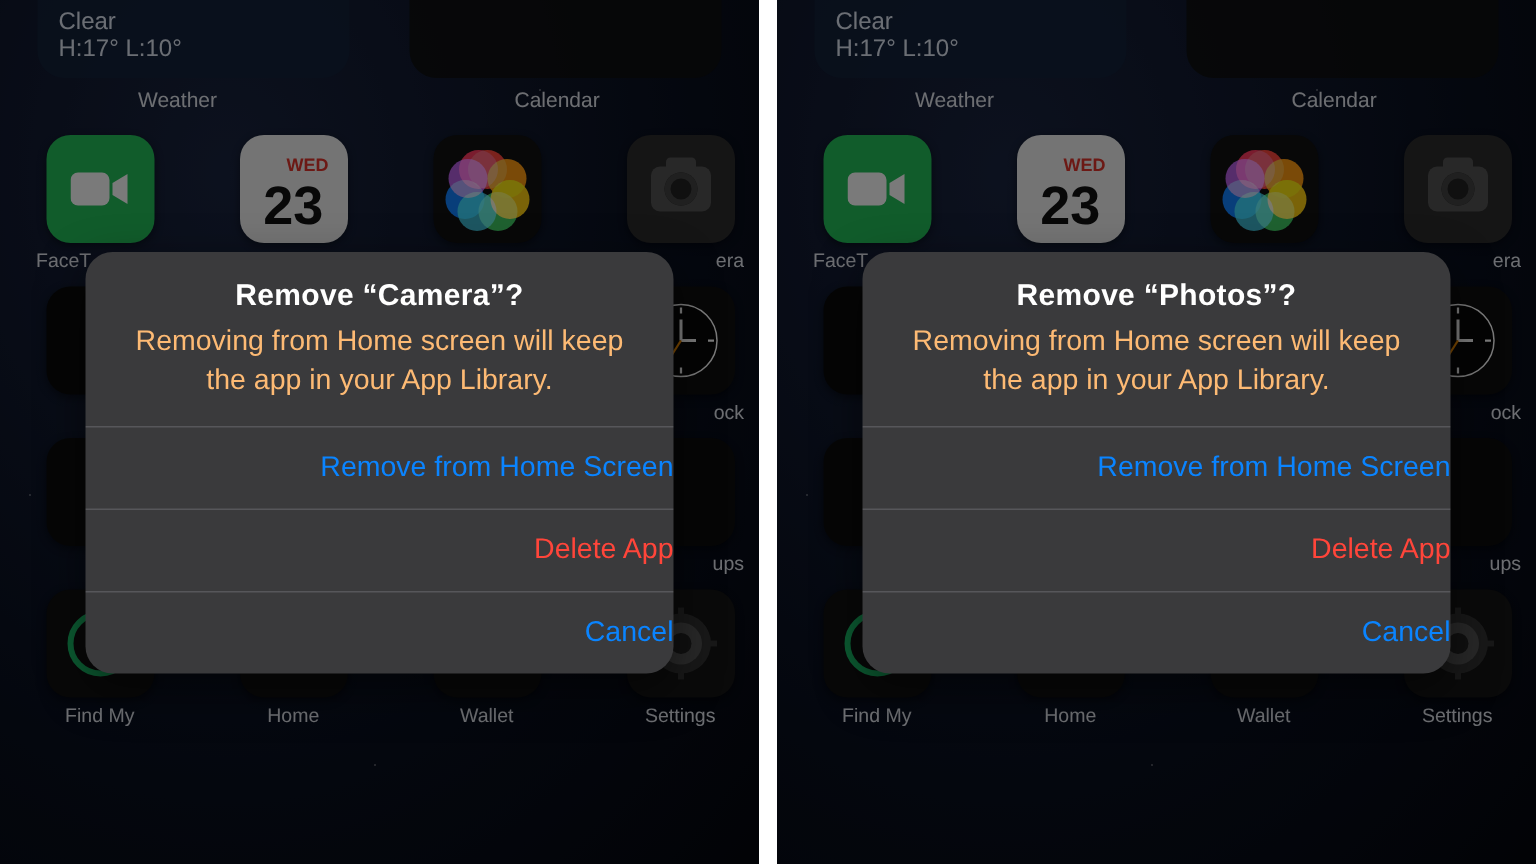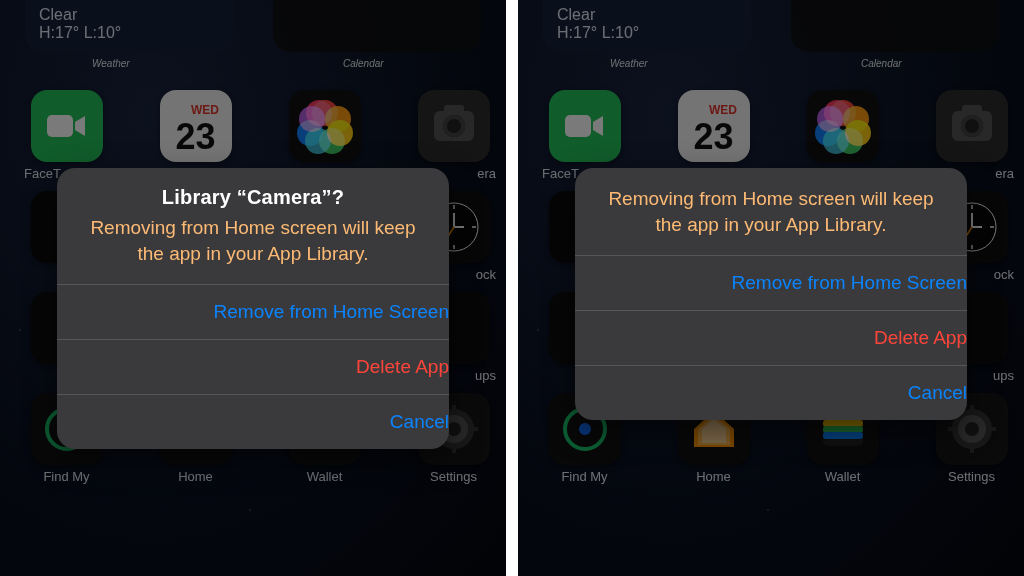--- a/index.html
+++ b/index.html
@@ -40,21 +40,21 @@
       font-size:16px;
     }
     .calendar-widget {
       position:absolute; left:273px; top:-42px;
       width:208px; height:94px;
       background: rgba(15,15,15,.85);
       border-radius: 18px;
     }
     .widget-label {
       position:absolute; top:58px;
-      color:#e3e7ee; font-size:10px; text-align:right;font-style:italic;
+      color:#e3e7ee; font-size:14px; text-align:right;
     }
     .grid {
       position:absolute; left:24px; top:90px;
       width:460px;
       display:grid;
       grid-template-columns: repeat(4, 1fr);
       column-gap: 44px;
       row-gap: 10px;
     }
     .cell { width:85px; display:flex; flex-direction:column; align-items:center; }
@@ -269,21 +269,21 @@
           </svg>
       </div>
       <div class="app-label">Settings</div>
     </div>
   </div>
 
   <div class="dimmer"></div>
 
   <div class="alert">
     <div class="alert-hdr">
-      <div class="alert-title">Library “Camera”?</div>
+      <div class="alert-title">Remove “Camera”?</div>
       <div class="alert-msg">Removing from Home screen will keep the app in your App Library.</div>
     </div>
     <div class="alert-btn blue">Remove from Home Screen</div>
     <div class="alert-btn red">Delete App</div>
     <div class="alert-btn blue">Cancel</div>
   </div>
 </div>
 
 <div class="gap"></div>
 
@@ -439,19 +439,20 @@
           </svg>
       </div>
       <div class="app-label">Settings</div>
     </div>
   </div>
 
   <div class="dimmer"></div>
 
   <div class="alert">
     <div class="alert-hdr">
+      <div class="alert-title">Remove “Photos”?</div>
       <div class="alert-msg">Removing from Home screen will keep the app in your App Library.</div>
     </div>
     <div class="alert-btn blue">Remove from Home Screen</div>
     <div class="alert-btn red">Delete App</div>
     <div class="alert-btn blue">Cancel</div>
   </div>
 </div>
 
 </body></html>

